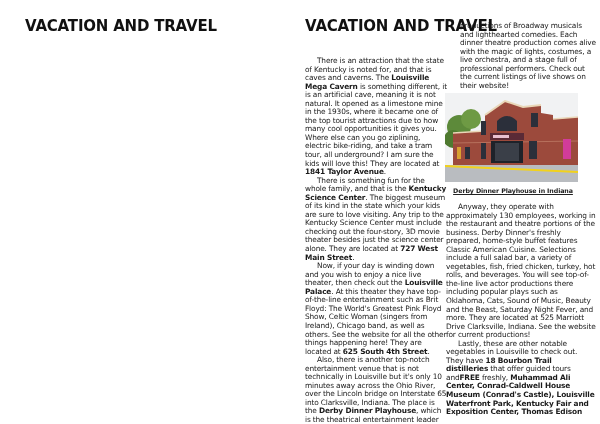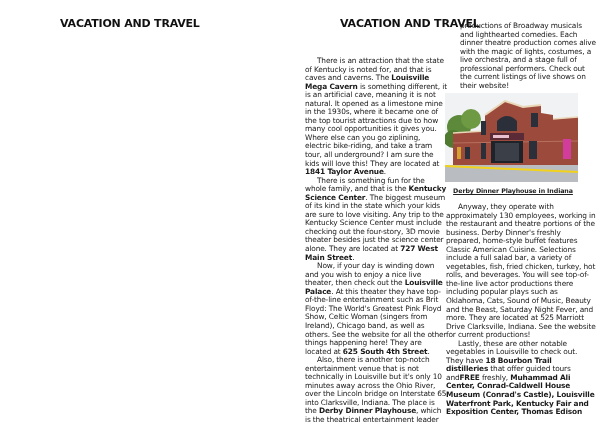--- a/index.html
+++ b/index.html
@@ -1,19 +1,19 @@
 <!DOCTYPE html>
 <html><head>
   <meta charset="utf-8">
   <style>
     html, body { margin: 0; padding: 0; background: #ffffff; }
     body { width: 600px; height: 424px; position: relative; overflow: hidden;
       font-family: "DejaVu Sans", sans-serif; color: #111; }
     .heading { position: absolute; font-family: "DejaVu Sans", sans-serif; font-weight: bold;
-      font-size: 11px; letter-spacing: -0.2px; color: #111; margin-left: 35px; }
+      font-size: 15px; letter-spacing: -0.2px; color: #111; }
     #left-heading { left: 25px; top: 17px; }
     #right-heading { left: 305px; top: 17px; }
     .col { position: absolute; font-size: 7.4px; line-height: 8.55px; letter-spacing: -0.15px;
       font-family: "DejaVu Sans", sans-serif; color: #1a1a1a; }
     #col1 { left: 305px; top: 57px; width: 142px; }
     #col2 { left: 446px; top: 22px; width: 150px; }
     .col p { margin: 0; text-indent: 12px; }
     .col p.noindent { text-indent: 0; margin-left: 14px; }
     .col b { font-weight: bold; }
     .photo { position: absolute; left: 445px; top: 93px; width: 133px; height: 89px; overflow: hidden; background: #f1f2f3; }

